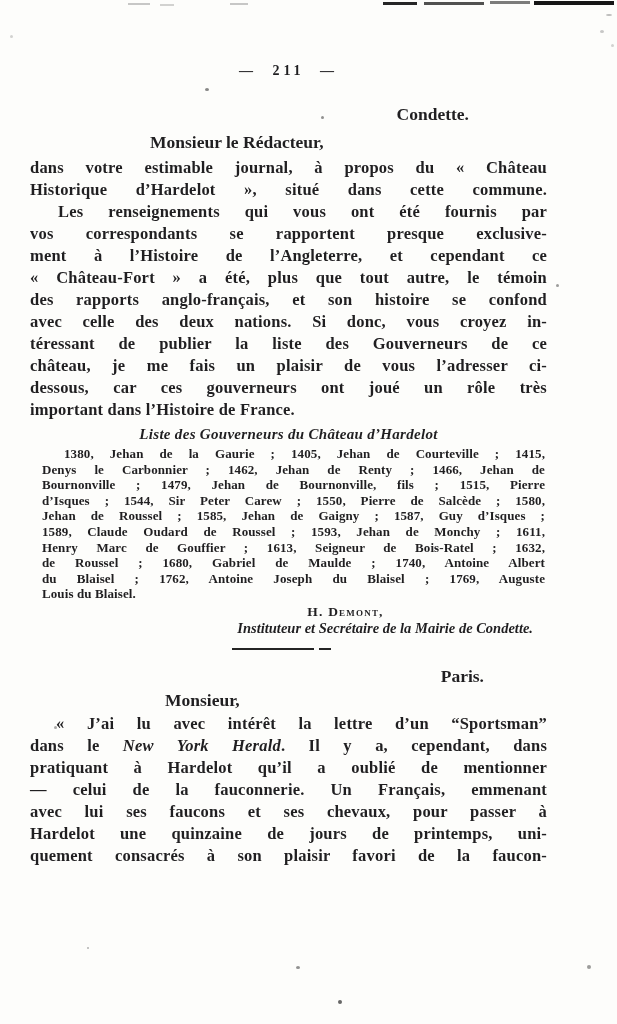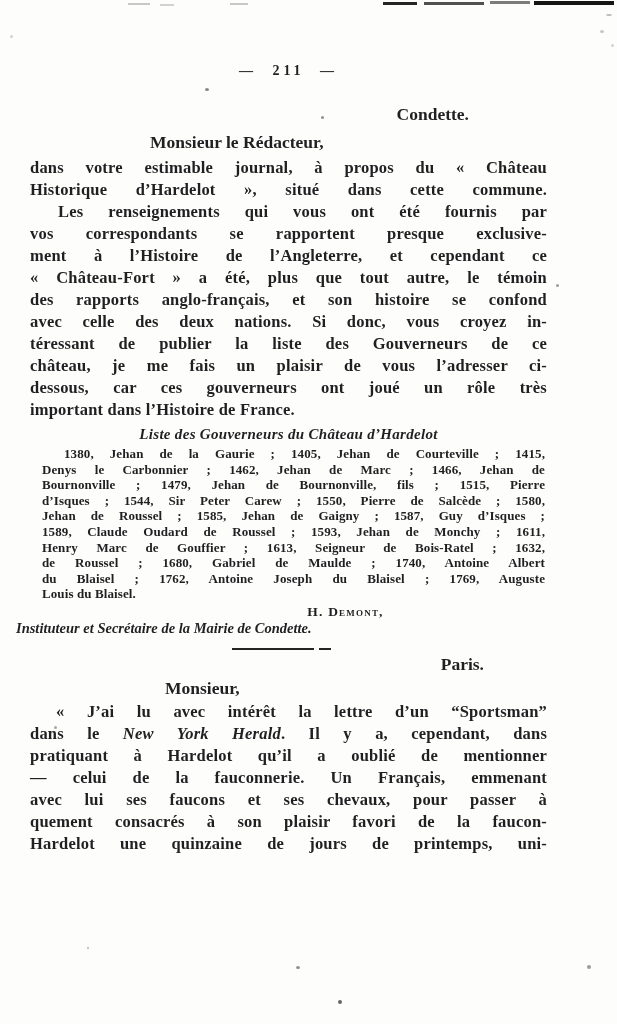--- a/index.html
+++ b/index.html
@@ -18,21 +18,21 @@
   }
   .page-number{
     margin-top:63px;
     text-align:center;
     font-size:14px;
     letter-spacing:4px;
     word-spacing:8px;
   }
   .dateline{ font-size:17.5px; text-align:right; line-height:22px; }
   .dl1{ margin-top:24px; padding-right:78px; }
-  .dl2{ margin-top:2px;  padding-right:63px;text-align:right; }
+  .dl2{ margin-top:14px;  padding-right:63px;text-align:right; }
   .salutation{ font-size:17.5px; line-height:22px; }
   .sal1{ margin-top:6px; margin-left:120px; }
   .sal2{ margin-top:2px; margin-left:135px; }
   .para{ font-size:16.5px; line-height:22px; letter-spacing:0.2px; }
   .p1{ margin-top:4px; }
   .p3{ margin-top:2px; }
   .jline{ text-align:justify; text-align-last:justify; }
   .jline.noj{ text-align-last:left; }
   .ind1{ padding-left:40px; }
   .ind2{ padding-left:28px; }
@@ -54,21 +54,21 @@
   }
   .sig-name{
     margin-top:2px;
     text-align:center;
     font-size:13.5px;
     font-variant:small-caps;
     letter-spacing:1.2px;
     transform:translateX(57px);
   }
   .sig-role{
-    text-align:left;
+    text-align:right;
     font-style:italic;
     font-size:14.5px;
     transform:translateX(-14px);
   }
   .divider-wrap{ margin-top:10px; height:4px; position:relative; }
   .divider-a, .divider-b{
     position:absolute; top:1px; height:2px; background:#242424;
   }
   .divider-a{ left:202px; width:82px; }
   .divider-b{ left:289px; width:12px; }
@@ -124,21 +124,21 @@
       <div class="jline">téressant de publier la liste des Gouverneurs de ce</div>
       <div class="jline">château, je me fais un plaisir de vous l’adresser ci-</div>
       <div class="jline">dessous, car ces gouverneurs ont joué un rôle très</div>
       <div class="jline noj">important dans l’Histoire de France.</div>
     </div>
 
     <div class="list-title">Liste des Gouverneurs du Château d’Hardelot</div>
 
     <div class="gov-list">
       <div class="jline ind4">1380, Jehan de la Gaurie ; 1405, Jehan de Courteville ; 1415,</div>
-      <div class="jline">Denys le Carbonnier ; 1462, Jehan de Marc ; 1466, Jehan de</div>
+      <div class="jline">Denys le Carbonnier ; 1462, Jehan de Renty ; 1466, Jehan de</div>
       <div class="jline">Bournonville ; 1479, Jehan de Bournonville, fils ; 1515, Pierre</div>
       <div class="jline">d’Isques ; 1544, Sir Peter Carew ; 1550, Pierre de Salcède ; 1580,</div>
       <div class="jline">Jehan de Roussel ; 1585, Jehan de Gaigny ; 1587, Guy d’Isques ;</div>
       <div class="jline">1589, Claude Oudard de Roussel ; 1593, Jehan de Monchy ; 1611,</div>
       <div class="jline">Henry Marc de Gouffier ; 1613, Seigneur de Bois-Ratel ; 1632,</div>
       <div class="jline">de Roussel ; 1680, Gabriel de Maulde ; 1740, Antoine Albert</div>
       <div class="jline">du Blaisel ; 1762, Antoine Joseph du Blaisel ; 1769, Auguste</div>
       <div class="jline noj">Louis du Blaisel.</div>
     </div>
 
@@ -152,18 +152,18 @@
 
     <div class="dateline dl2">Paris.</div>
     <div class="salutation sal2">Monsieur,</div>
 
     <div class="para p3">
       <div class="jline ind3">« J’ai lu avec intérêt la lettre d’un “Sportsman”</div>
       <div class="jline"><span>dans le </span><span class="it">New York Herald</span><span>. Il y a, cependant, dans</span></div>
       <div class="jline">pratiquant à Hardelot qu’il a oublié de mentionner</div>
       <div class="jline">— celui de la fauconnerie. Un Français, emmenant</div>
       <div class="jline">avec lui ses faucons et ses chevaux, pour passer à</div>
+      <div class="jline">Hardelot une quinzaine de jours de printemps, uni-</div>
       <div class="jline">quement consacrés à son plaisir favori de la faucon-</div>
-      <div class="jline">Hardelot une quinzaine de jours de printemps, uni-</div>
     </div>
 
   </div>
 </div>
 
 </body></html>

